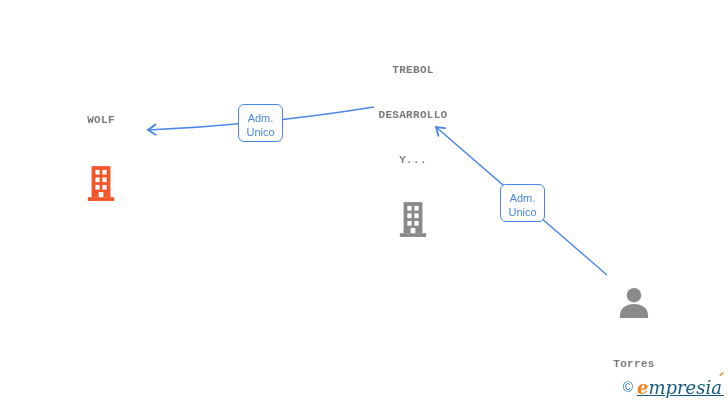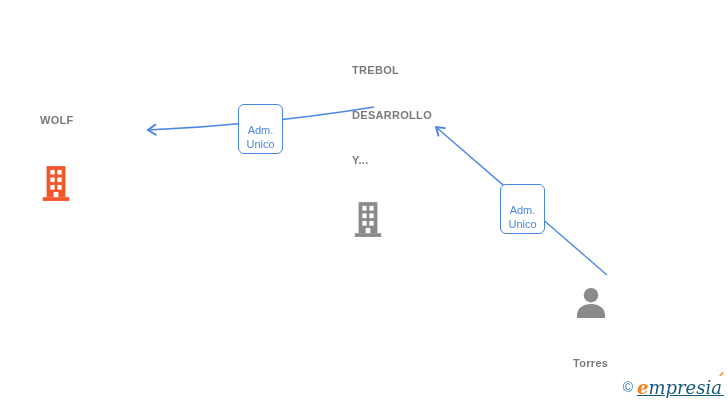--- a/index.html
+++ b/index.html
@@ -21,21 +21,22 @@
     width: 728px; height: 400px;
     pointer-events: none;
   }
   .edge-line {
     fill: none;
     stroke: #4a86e8;
     stroke-width: 1.4;
   }
   .node {
     position: absolute;
-    text-align: left;
+    text-align: center;
+    font-family: Liberation Mono, monospace;
   }
   .node-label {
     color: #7a7a7a;
     font-size: 11px;
     font-weight: bold;
     line-height: 15px;
     letter-spacing: 0.3px;
     white-space: pre;
   }
   .node-icon {
@@ -47,21 +48,21 @@
     position: absolute;
     width: 45px;
     box-sizing: border-box;
     border: 1.5px solid #4a86e8;
     border-radius: 6px;
     background: #ffffff;
     color: #4a86e8;
     font-size: 11px;
     line-height: 14px;
     text-align: center;
-    padding: 18px 0 2px 0;
+    padding: 6px 0 2px 0;
   }
   .watermark {
     position: absolute;
     right: 4px;
     bottom: 2px;
     white-space: nowrap;
   }
   .wm-copy {
     color: #2b7bb9;
     font-size: 14px;

